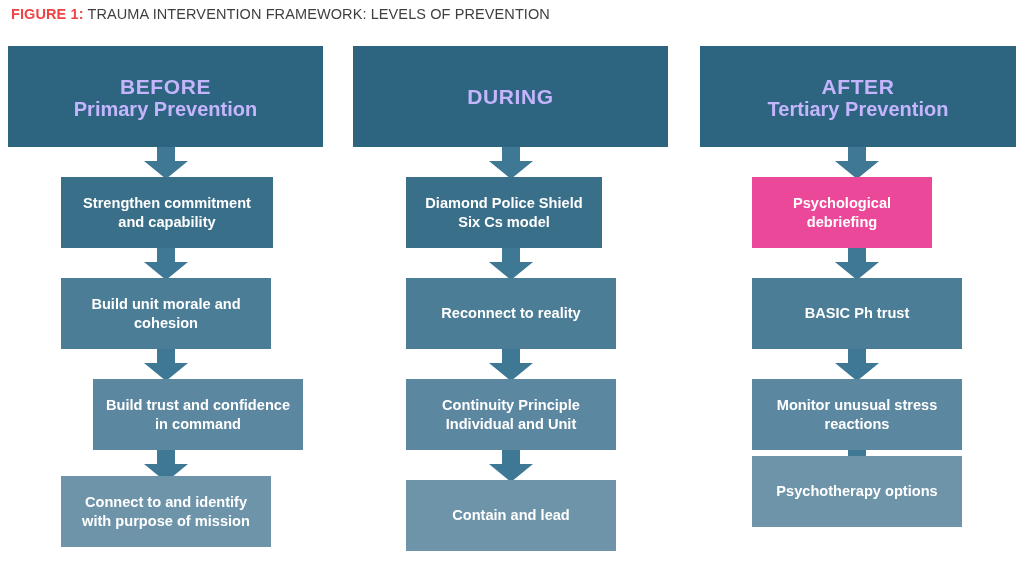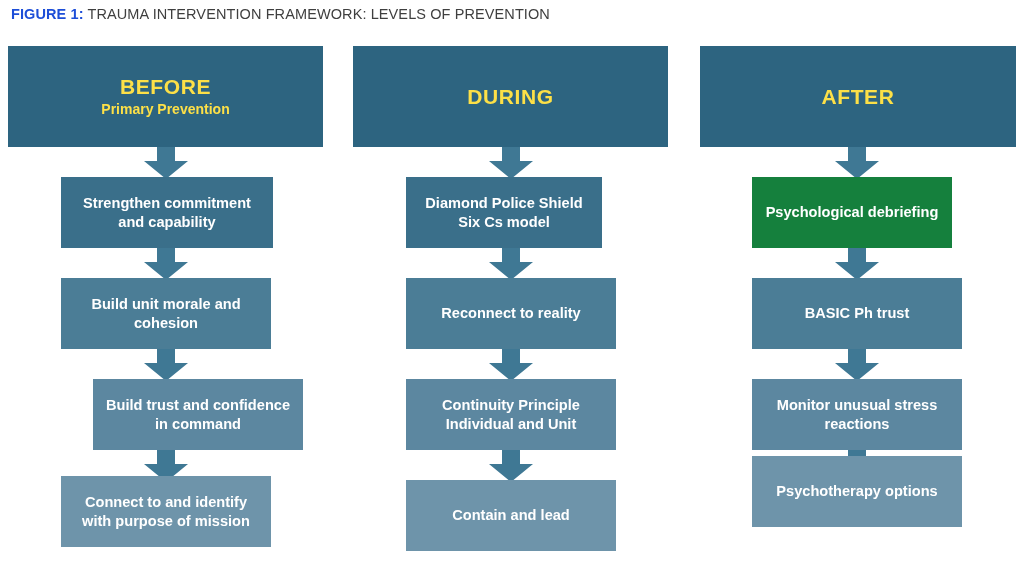--- a/index.html
+++ b/index.html
@@ -22,21 +22,21 @@
     left: 11px;
     top: 4px;
     font-size: 14.5px;
     letter-spacing: 0.1px;
     color: #3f3f3f;
     white-space: nowrap;
     line-height: 20px;
   }
   .figure-title .lead {
     font-weight: bold;
-    color: #1d4ed8;
+    color: #ef4444;
   }
 
   
   .diagram {
     position: absolute;
     left: 0;
     top: 0;
     width: 1024px;
     height: 568px;
   }
@@ -50,31 +50,31 @@
   
   .phase-header {
     position: absolute;
     top: 46px;
     height: 101px;
     box-sizing: border-box;
     display: flex;
     flex-direction: column;
     align-items: center;
     justify-content: center;
-    color: #fde047;
+    color: #c4b5fd;
     text-align: center;
   }
   .phase-title {
     font-size: 21px;
     font-weight: bold;
     letter-spacing: 0.6px;
     line-height: 25px;
   }
   .phase-subtitle {
-    font-size: 14px;
+    font-size: 20px;
     font-weight: bold;
     line-height: 19px;
     margin-top: 1px;
   }
 
   
   .step {
     position: absolute;
     height: 71px;
     box-sizing: border-box;
@@ -209,29 +209,30 @@
 
     <div class="step" style="left:406px; top:480px; width:210px; background:#6e94aa;">
       <span class="step-text">Contain and lead</span>
     </div>
   </div>
 
   <div class="column">
 
     <div class="phase-header" style="left:700px; width:316px; background:#2d6480;">
       <div class="phase-title">AFTER</div>
+      <div class="phase-subtitle">Tertiary Prevention</div>
     </div>
 
     <div class="arrow" style="left:835px; top:147px;">
       <svg viewBox="0 0 44 32" preserveAspectRatio="none" aria-hidden="true">
         <polygon points="13,0 31,0 31,14 44,14 22,32 0,14 13,14" fill="#3f7894"></polygon>
       </svg>
     </div>
 
-    <div class="step" style="left:752px; top:177px; width:200px; background:#15803d;">
+    <div class="step" style="left:752px; top:177px; width:180px; background:#ec4899;">
       <span class="step-text">Psychological debriefing</span>
     </div>
 
     <div class="arrow" style="left:835px; top:248px;">
       <svg viewBox="0 0 44 32" preserveAspectRatio="none" aria-hidden="true">
         <polygon points="13,0 31,0 31,14 44,14 22,32 0,14 13,14" fill="#3f7894"></polygon>
       </svg>
     </div>
 
     <div class="step" style="left:752px; top:278px; width:210px; background:#4b7d96;">

